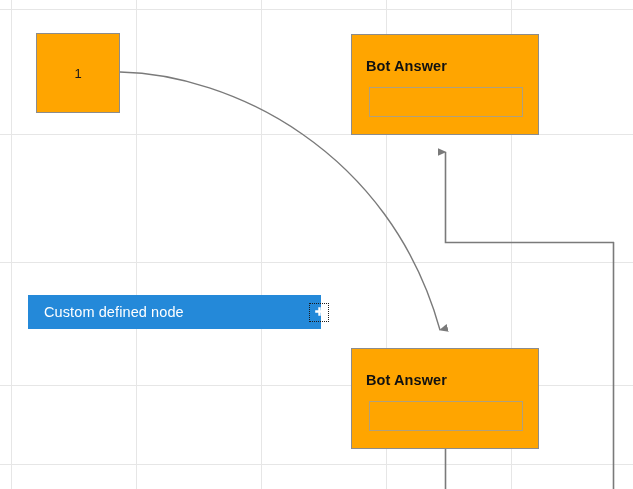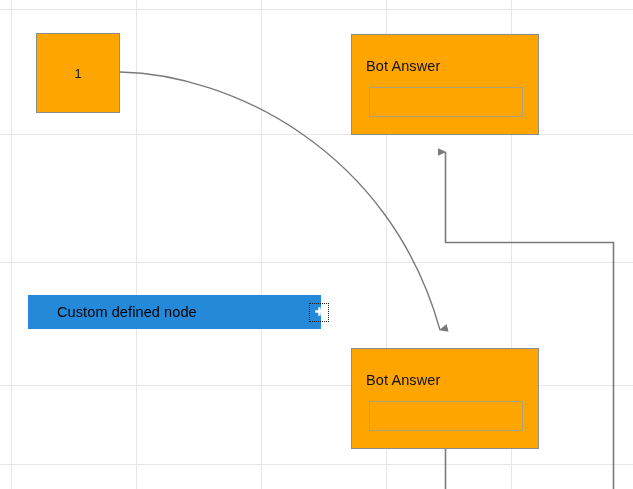--- a/index.html
+++ b/index.html
@@ -38,20 +38,21 @@
   }
   .node-simple {
     display: flex;
     align-items: center;
     justify-content: center;
     font-size: 13px;
     color: #1a1a1a;
   }
   .node-card {
     padding: 17px;
+    font-weight: bold;
   }
   .node-card .card-title {
     position: absolute;
     left: 14px;
     top: 24px;
     font-size: 14.5px;
     color: #111111;
     letter-spacing: 0.1px;
     line-height: 1;
   }
@@ -71,23 +72,23 @@
     left: 28px;
     top: 295px;
     width: 293px;
     height: 34px;
     background: #2489d9;
     display: flex;
     align-items: center;
     box-sizing: border-box;
   }
   #custom-node-bar .bar-label {
-    color: #000000;
+    color: #ffffff;
     font-size: 14.5px;
-    margin-left: 29px;
+    margin-left: 16px;
     letter-spacing: 0.1px;
     white-space: nowrap;
   }
   #custom-node-bar .add-icon {
     position: absolute;
     left: 281px;
     top: 8px;
     width: 20px;
     height: 19px;
     box-sizing: border-box;

